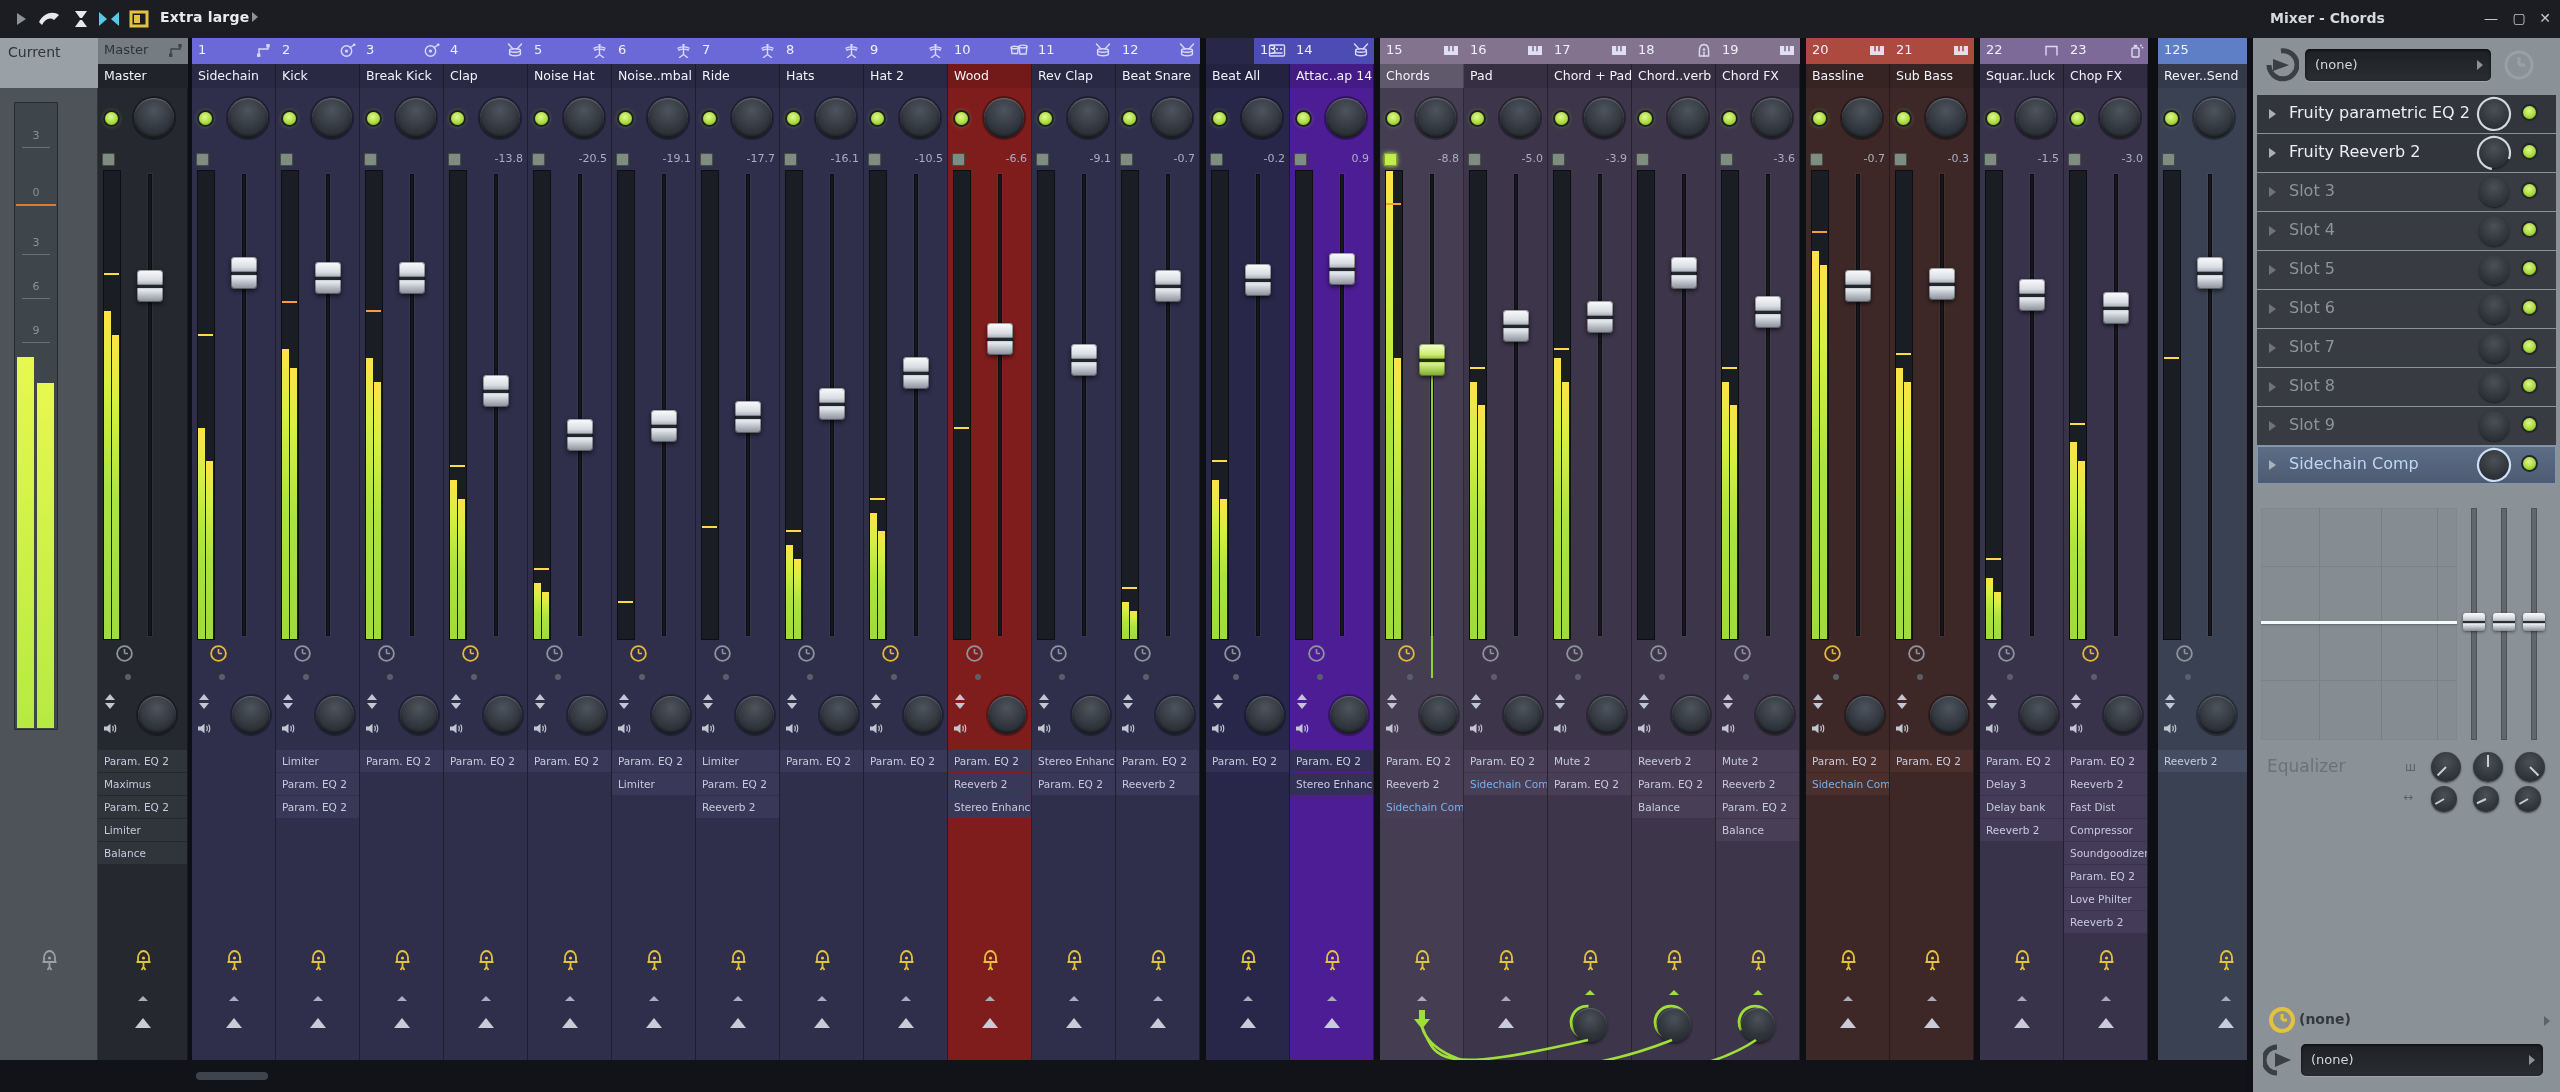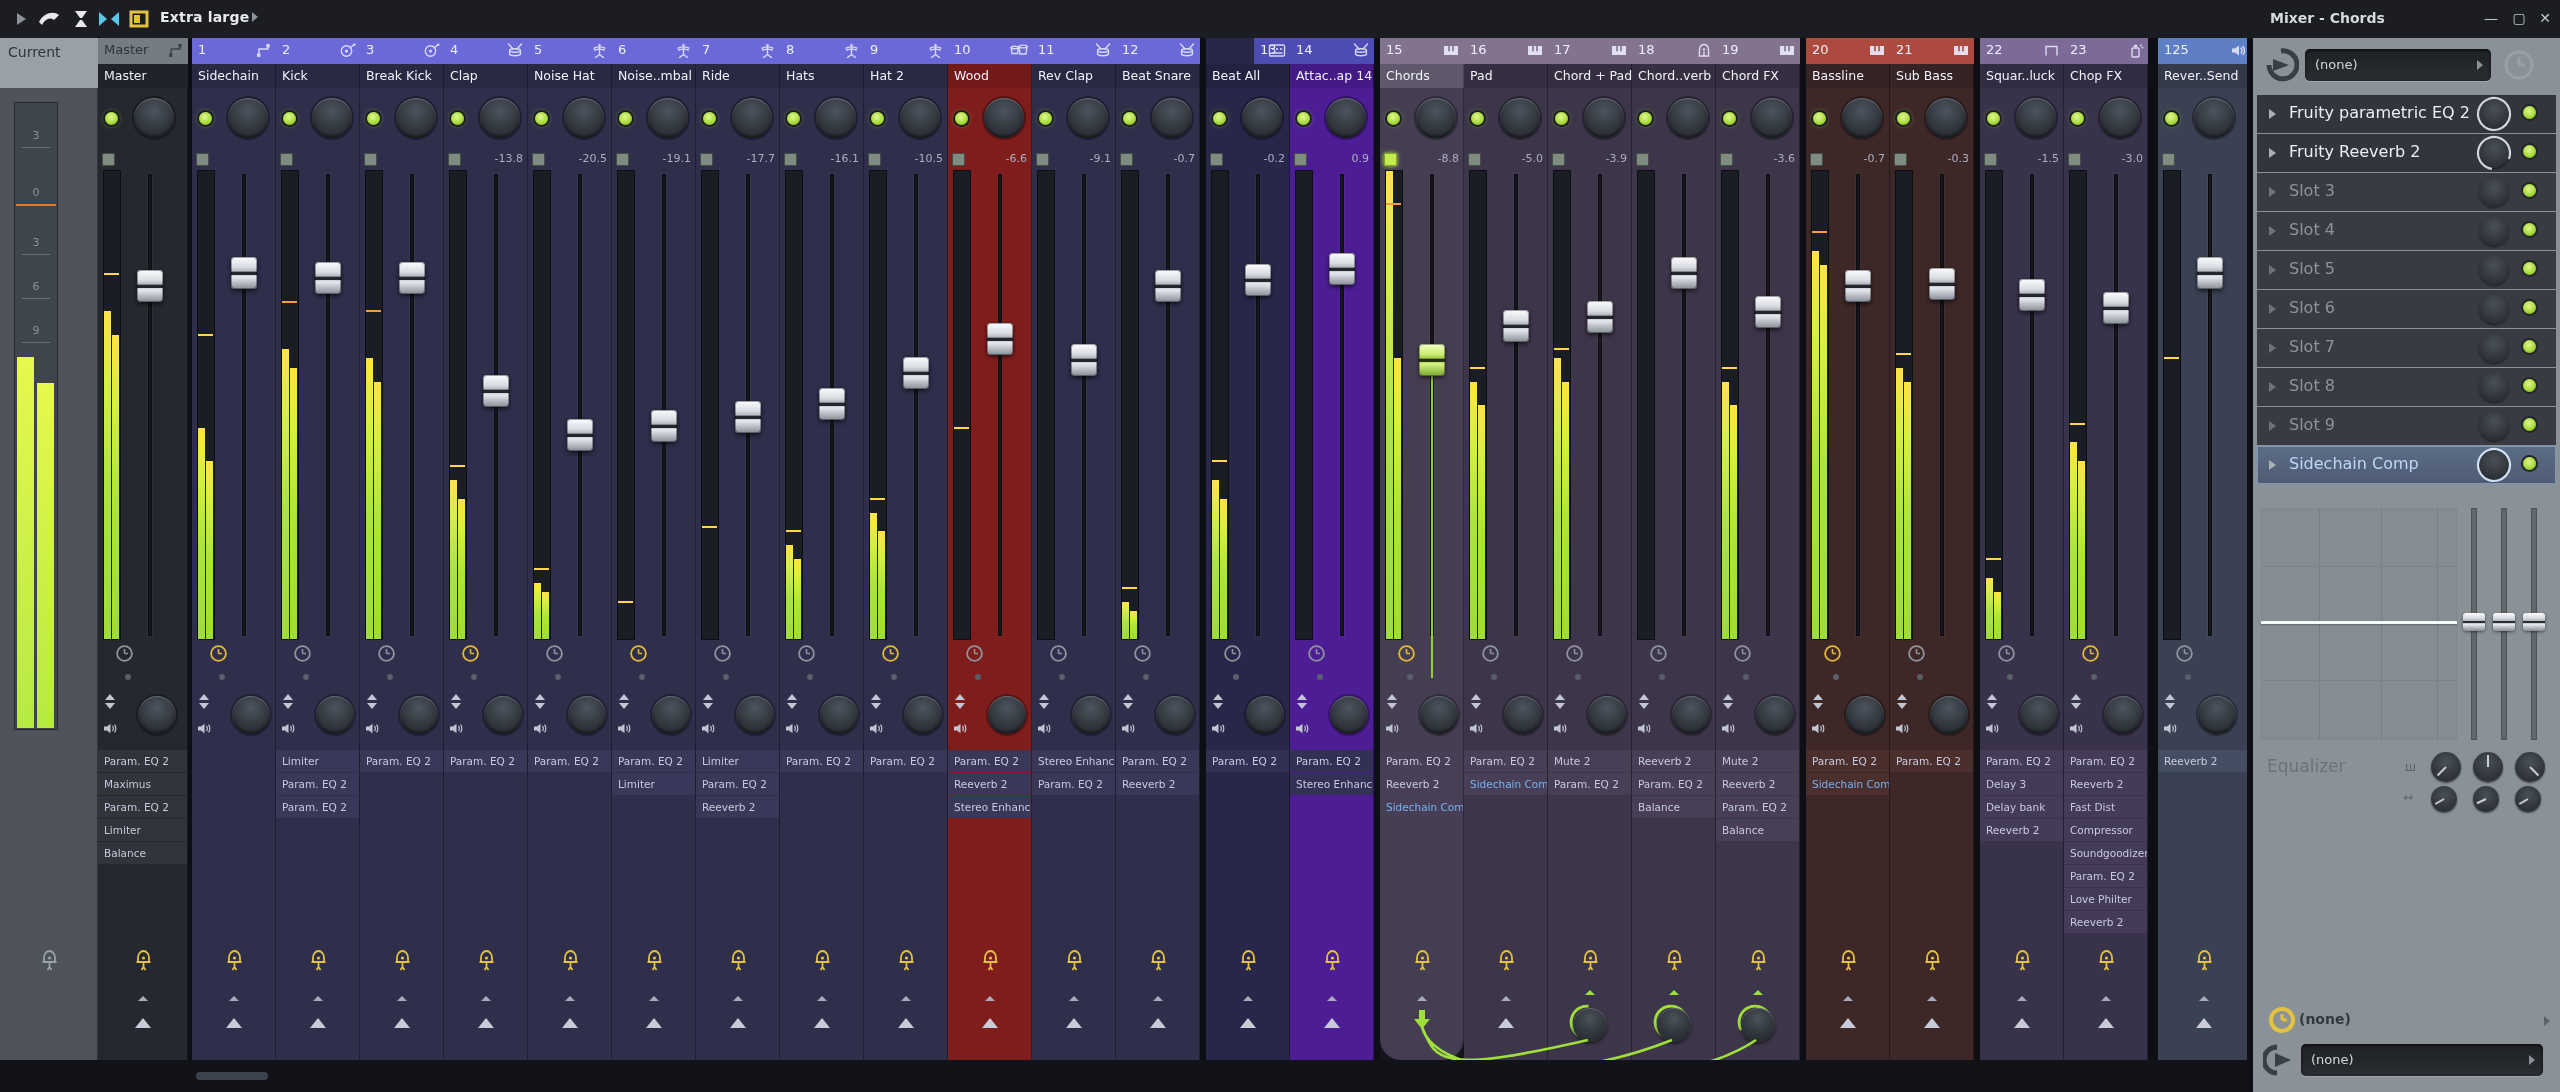--- a/index.html
+++ b/index.html
@@ -1141,21 +1141,21 @@
           <svg width="21" height="26" viewBox="0 0 21 26">
             <path d="M5 12 a5.5 7 0 0 1 11 0 v4 H5 Z" fill="none" stroke="#e3c23f" stroke-width="1.8"></path>
             <path d="M3.5 16 H17.5 M10.5 16 V21 M10.5 21 l-2 3 M10.5 21 l2 3" stroke="#e3c23f" stroke-width="1.8" fill="none"></path>
             <circle cx="10.5" cy="12" r="1.6" fill="#e3c23f"></circle>
           </svg>
         </div>
         <div class="caret1"></div>
         <div class="caret2"></div>
       </div>
       <div class="sep" style="width: 6px;"></div>
-      <div class="strip" style="width: 84px; background: rgb(69, 62, 83); border-radius: 21px;">
+      <div class="strip" style="width: 84px; background: rgb(69, 62, 83);">
         <div class="hd1" style="background: rgb(131, 115, 143);">
           <span class="num">15</span>
           <span class="tico">
             <svg width="18" height="15" viewBox="0 0 18 15">
               <path fill="#e9eafb" fill-rule="evenodd" d="M2 3 H16 V12 H2 Z M6.2 3 H7.8 V8.2 H6.2 Z M10.2 3 H11.8 V8.2 H10.2 Z"></path>
             </svg>
           </span>
         </div>
         <div class="hd2 sel">Chords</div>
         <div class="ledknob">
@@ -1743,21 +1743,21 @@
           <svg width="21" height="26" viewBox="0 0 21 26">
             <path d="M5 12 a5.5 7 0 0 1 11 0 v4 H5 Z" fill="none" stroke="#e3c23f" stroke-width="1.8"></path>
             <path d="M3.5 16 H17.5 M10.5 16 V21 M10.5 21 l-2 3 M10.5 21 l2 3" stroke="#e3c23f" stroke-width="1.8" fill="none"></path>
             <circle cx="10.5" cy="12" r="1.6" fill="#e3c23f"></circle>
           </svg>
         </div>
         <div class="caret1"></div>
         <div class="caret2"></div>
       </div>
       <div class="sep" style="width: 10px;"></div>
-      <div class="strip" style="width: 92px; background: rgb(58, 65, 83);">
+      <div class="strip" style="width: 92px; background: rgb(58, 65, 83); padding-left: 44px;">
         <div class="hd1" style="background: rgb(94, 126, 198);">
           <span class="num">125</span>
           <span class="tico">
             <svg width="16" height="15" viewBox="0 0 16 15">
               <path d="M2 5.5 H5 L9 2.5 V12.5 L5 9.5 H2 Z" fill="#e2e4f7"></path>
               <path d="M11 5 C12.2 6.4 12.2 8.6 11 10 M13 3.5 C15 5.6 15 9.4 13 11.5" stroke="#e2e4f7" stroke-width="1.4" fill="none" stroke-linecap="round"></path>
             </svg>
           </span>
         </div>
         <div class="hd2">Rever..Send</div>

